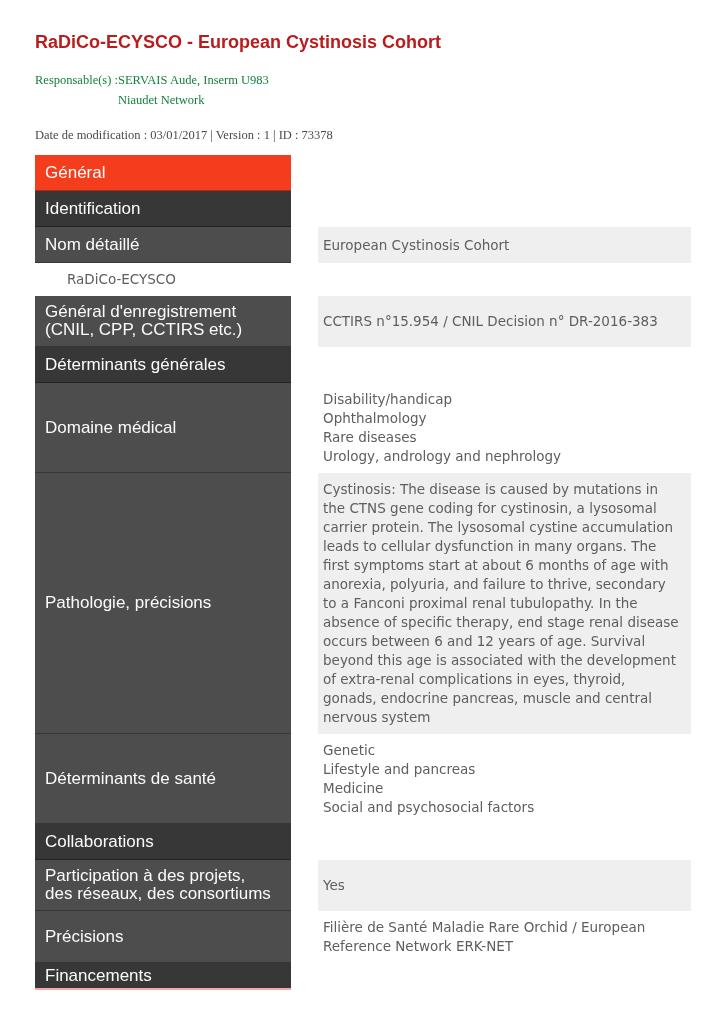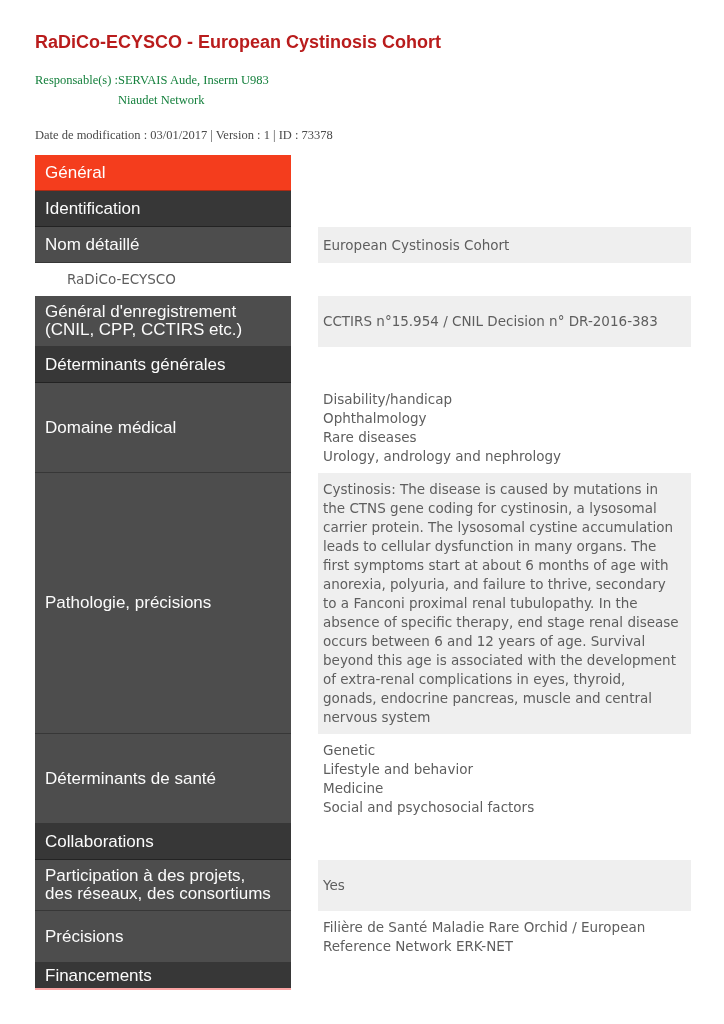--- a/index.html
+++ b/index.html
@@ -174,21 +174,21 @@
       <div class="value-cell">
         <span class="value-text">Cystinosis: The disease is caused by mutations in the CTNS gene coding for cystinosin, a lysosomal carrier protein. The lysosomal cystine accumulation leads to cellular dysfunction in many organs. The first symptoms start at about 6 months of age with anorexia, polyuria, and failure to thrive, secondary to a Fanconi proximal renal tubulopathy. In the absence of specific therapy, end stage renal disease occurs between 6 and 12 years of age. Survival beyond this age is associated with the development of extra-renal complications in eyes, thyroid, gonads, endocrine pancreas, muscle and central nervous system</span>
       </div>
     </div>
 
     <div class="row">
       <div class="label-cell">Déterminants de santé</div>
       <div class="col-gap"></div>
       <div class="value-cell">
         <span class="value-text">Genetic
-Lifestyle and behavior
+Lifestyle and pancreas
 Medicine
 Social and psychosocial factors</span>
       </div>
     </div>
 
     <div class="row section">
       <div class="label-cell">Collaborations</div>
       <div class="col-gap"></div>
       <div class="value-cell"></div>
     </div>

